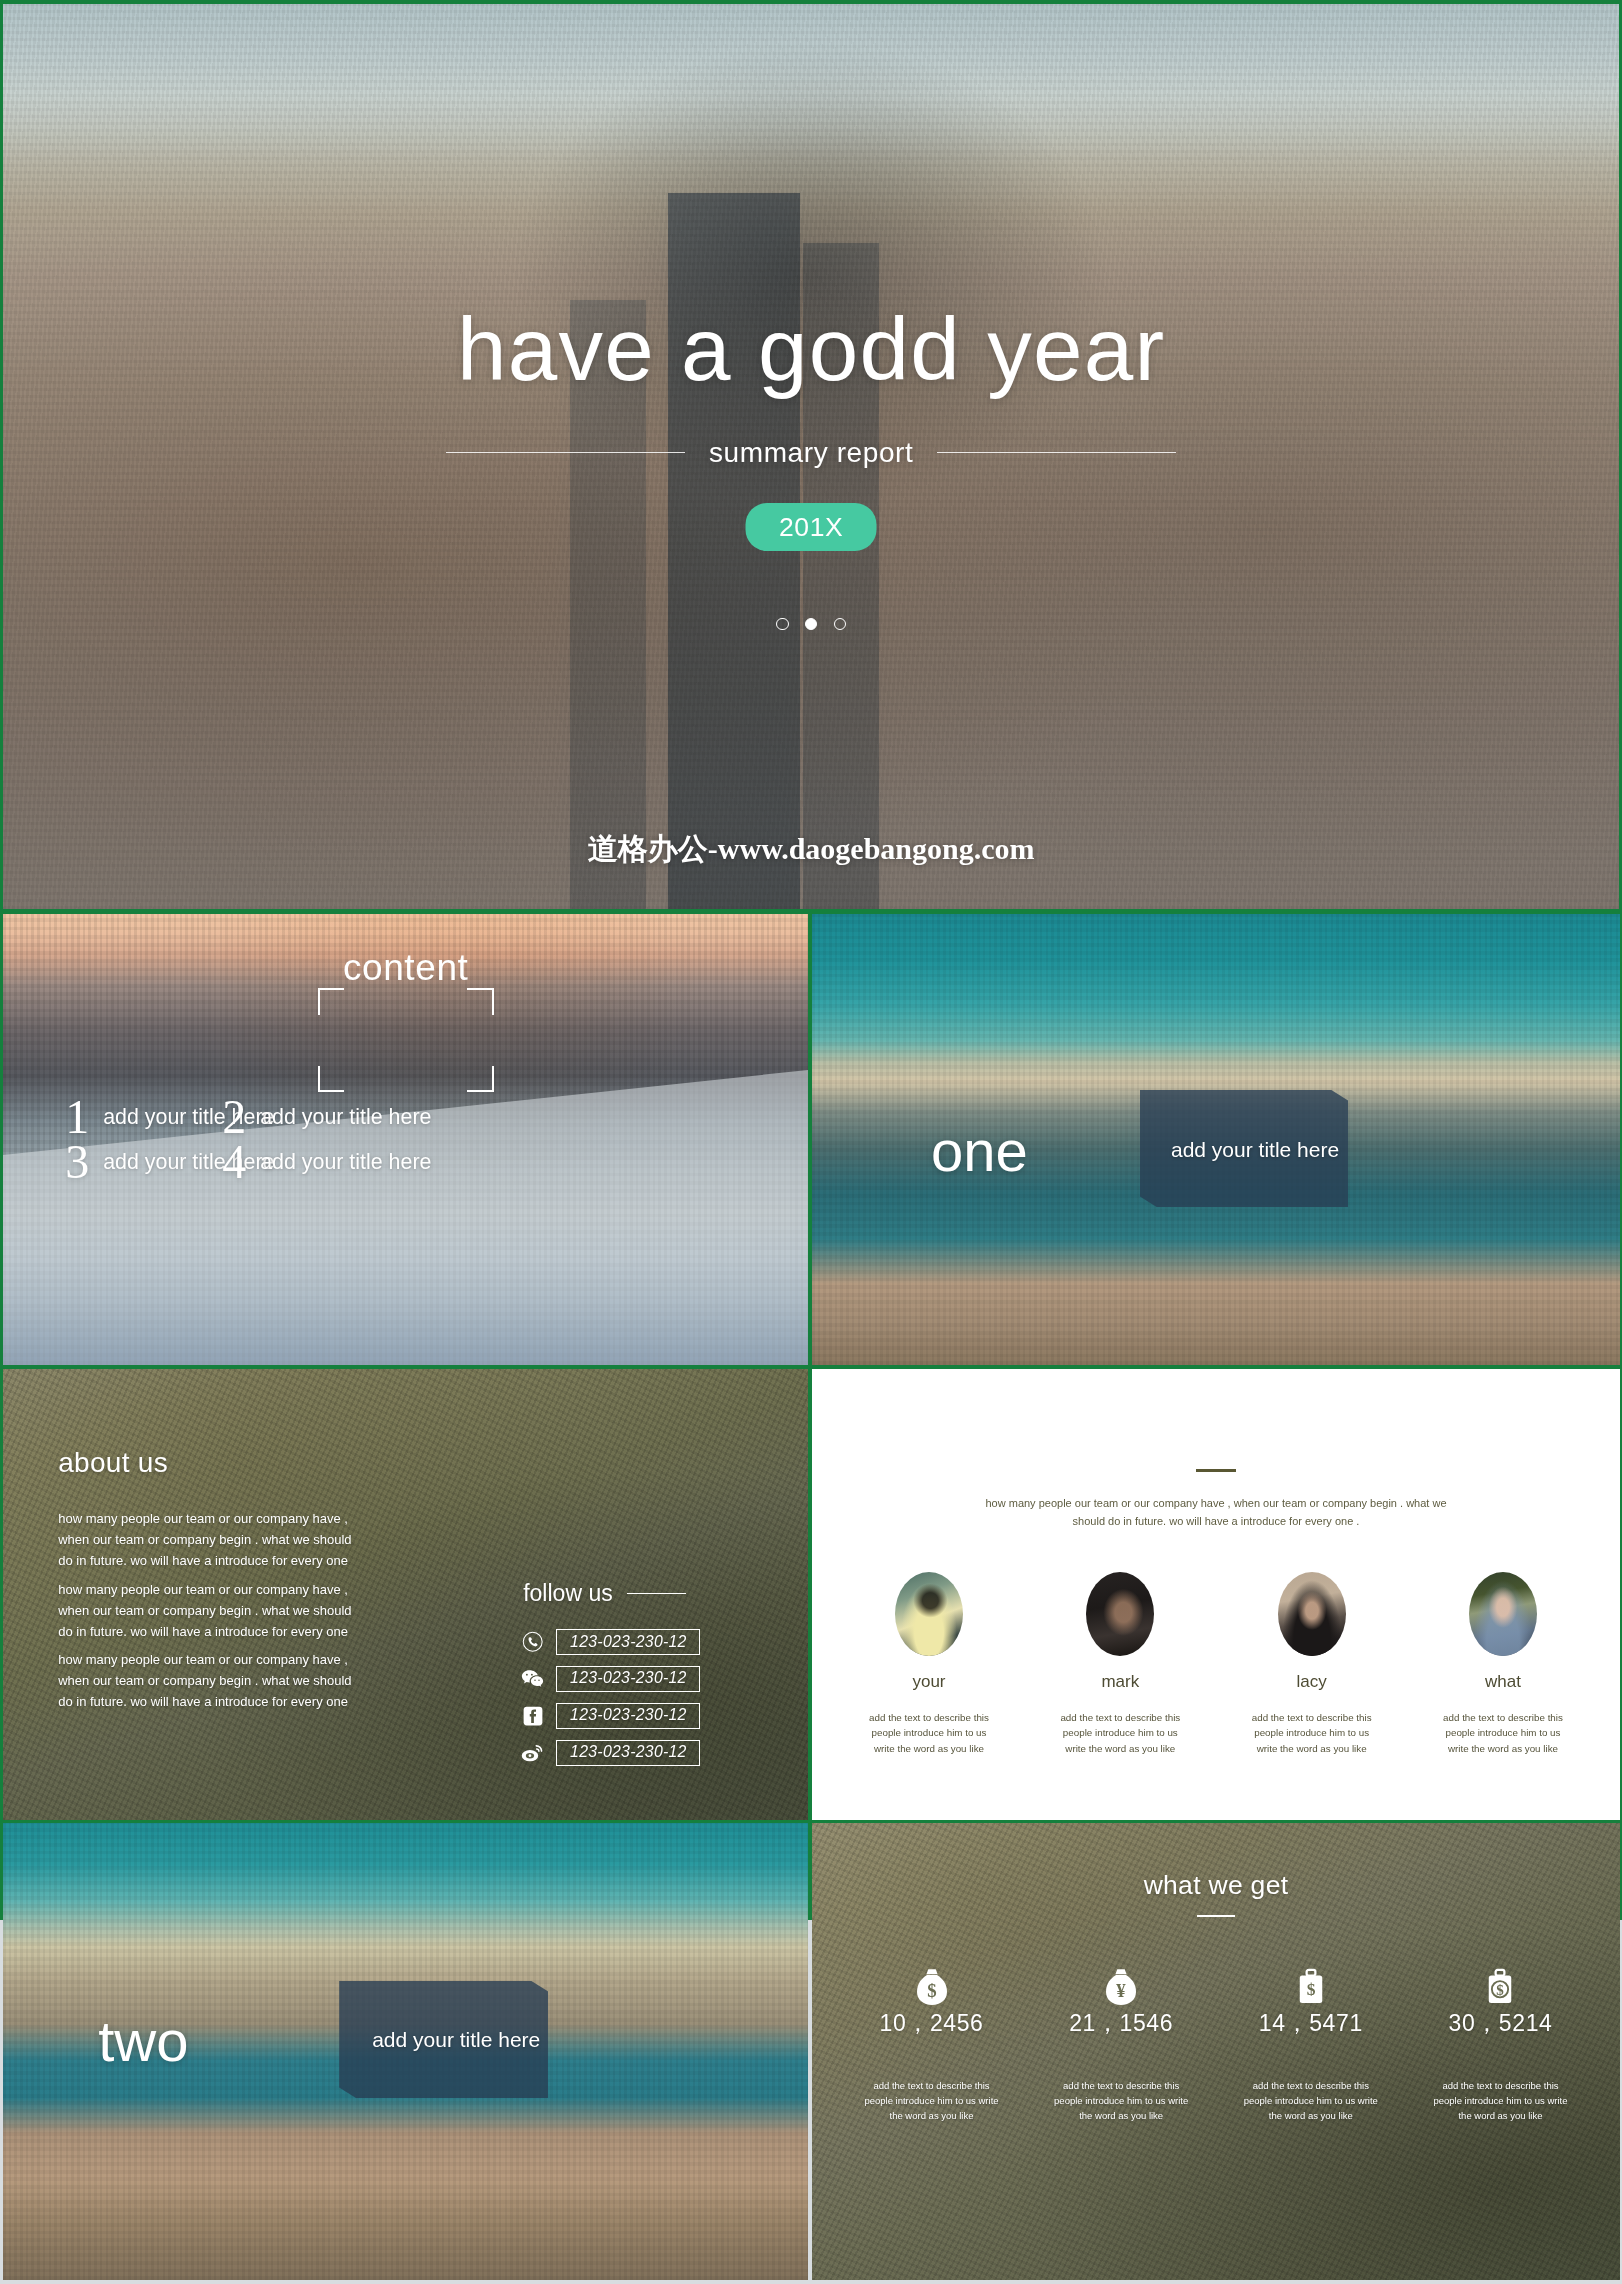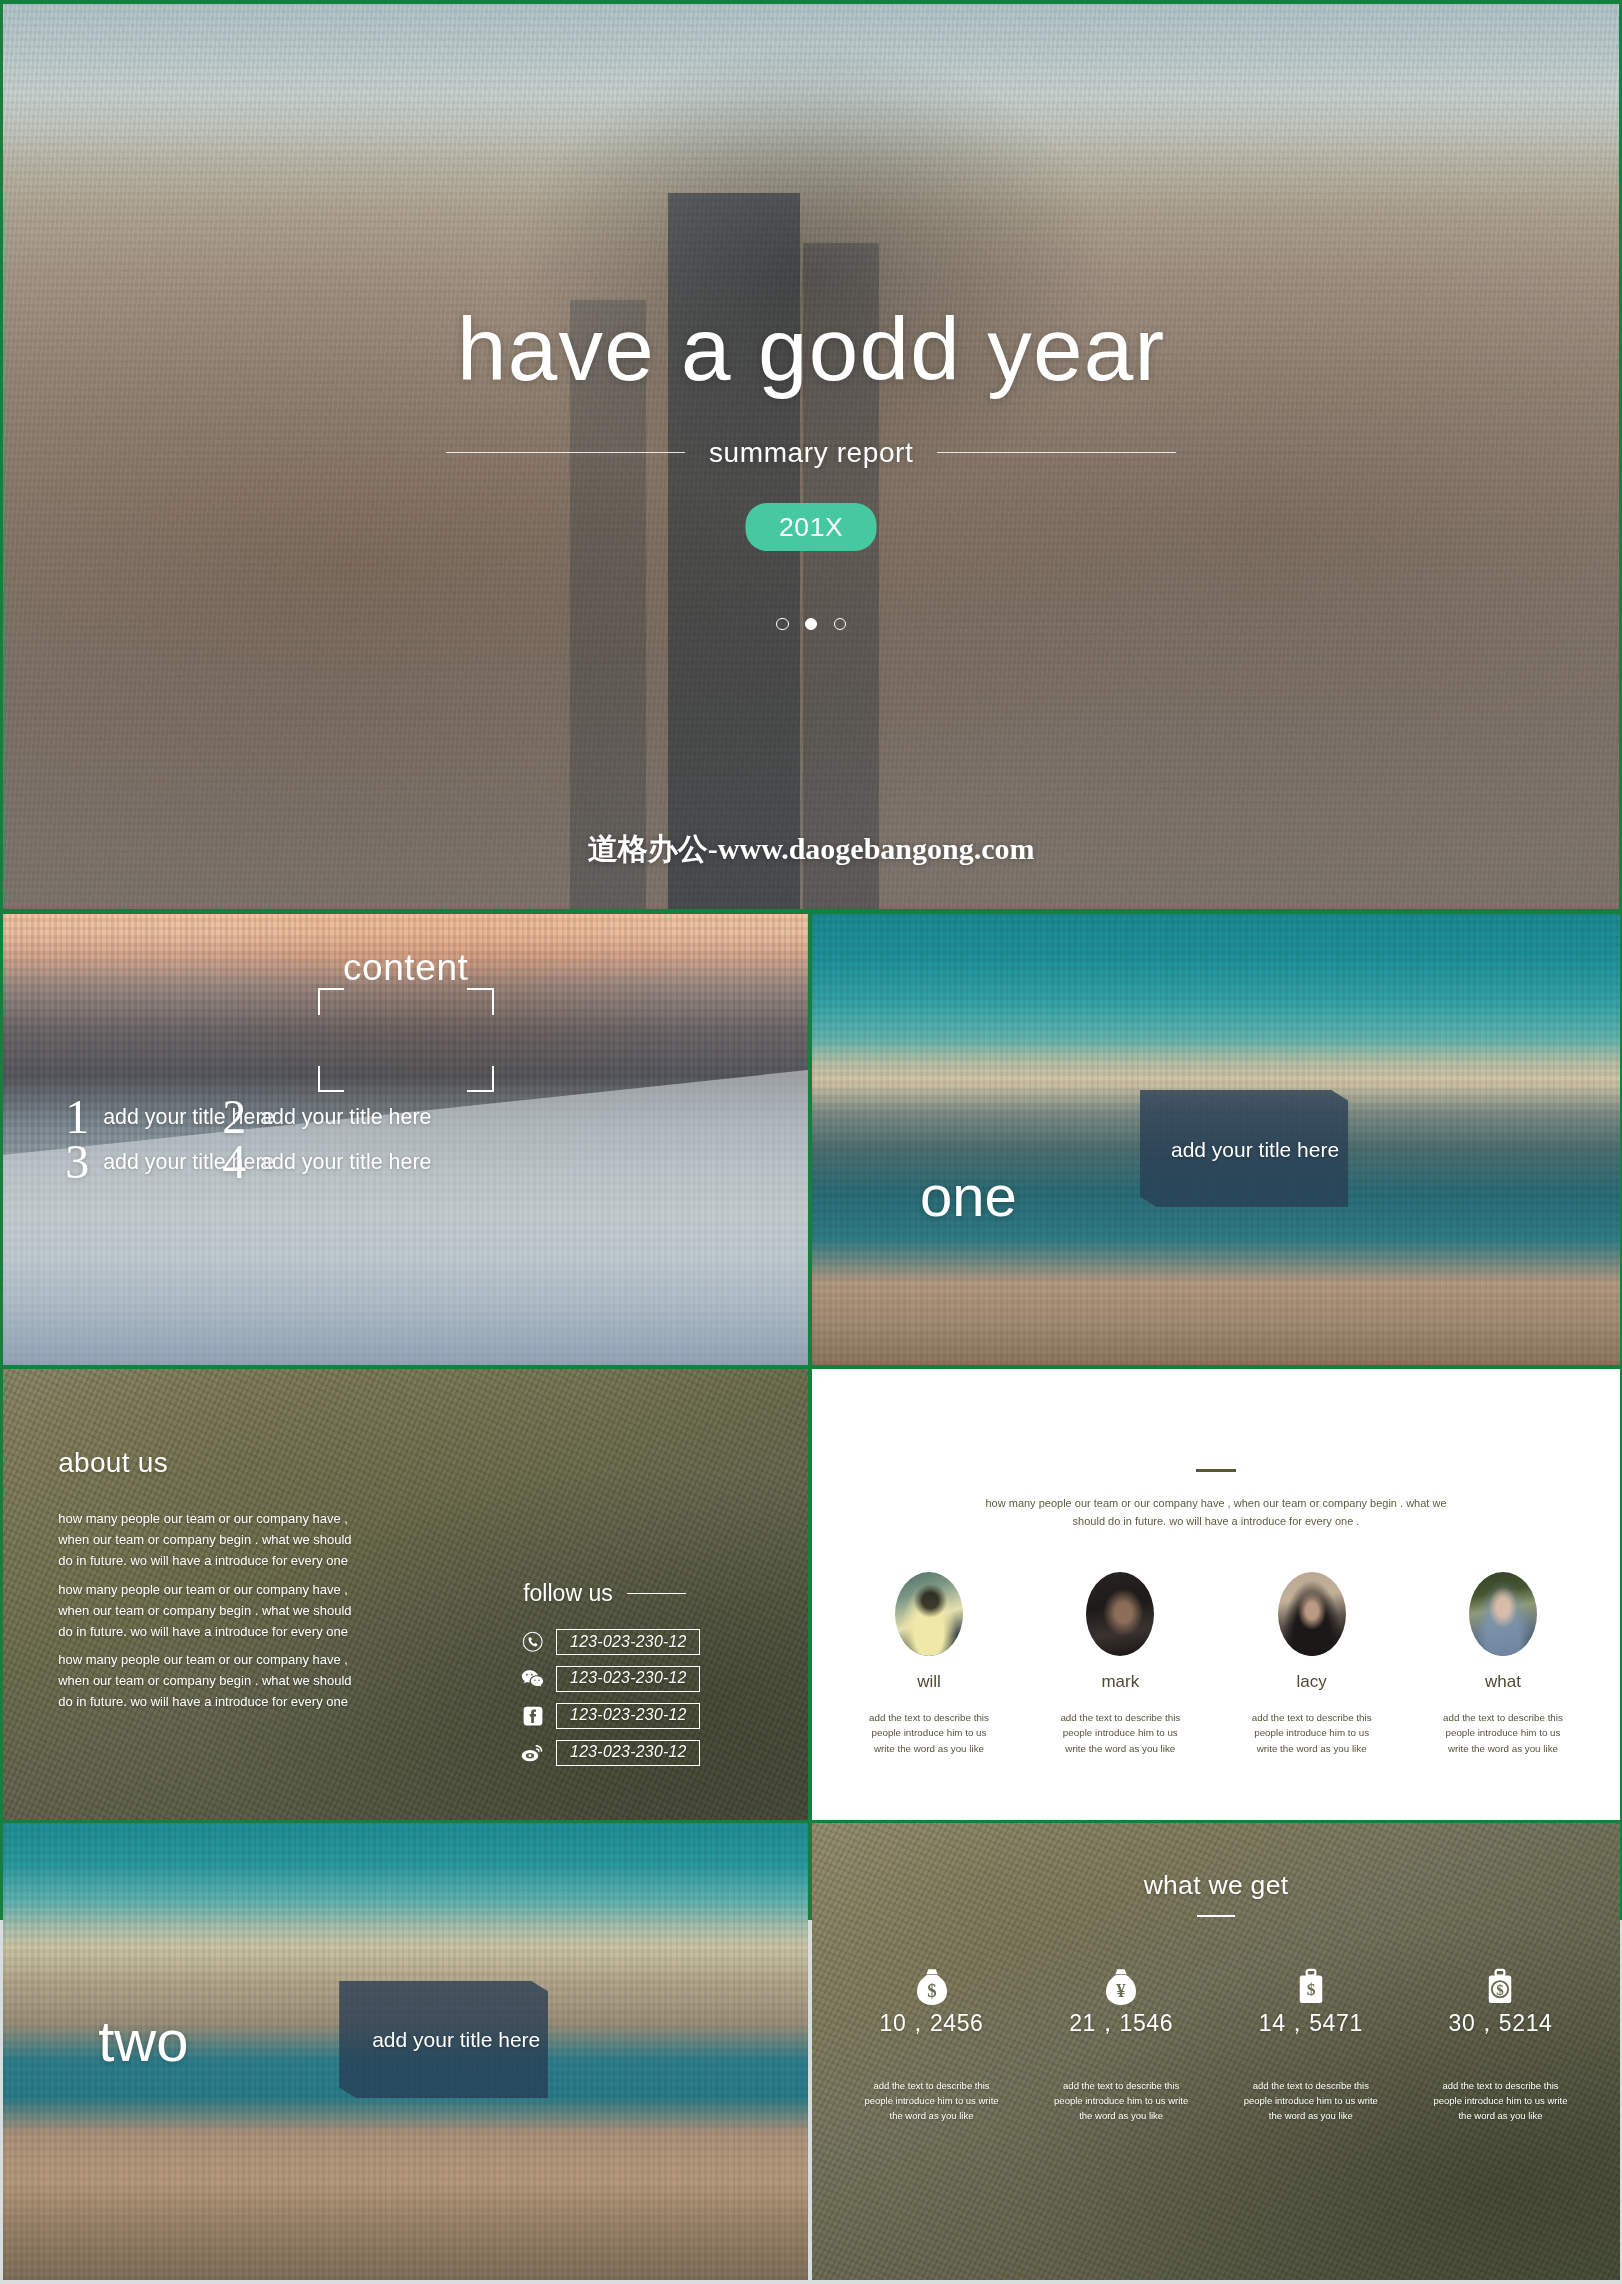--- a/index.html
+++ b/index.html
@@ -215,21 +215,21 @@
   .plate-label{
     position:absolute; color:#fff; font-size:21px; font-weight:400;
     white-space:nowrap; text-shadow:0 0.6px 3.2px rgba(0,0,0,.3);
   }
   .sect-word{
     position:absolute; color:#fff; font-size:58px; font-weight:300;
     letter-spacing:0px; line-height:1; text-shadow:0 1.3px 6.3px rgba(0,0,0,.25);
   }
   #slide-one .plate{ left:328px; top:176px; width:208px; height:117px; }
   #slide-one .plate-label{ left:359px; top:224px; }
-  #slide-one .sect-word{ left:108px; top:208px;margin-top:45px; }
+  #slide-one .sect-word{ left:119px; top:208px; }
 
   
   #slide-about { left:3.2px; top:1369px; width:805px; height:451px; }
   .about-title{
     position:absolute; left:55px; top:78px; color:#fff;
     font-size:28px; font-weight:400; letter-spacing:0.3px;
     text-shadow:0 0.6px 3.8px rgba(0,0,0,.3);
   }
   .about-p{
     position:absolute; left:55px; width:306px;
@@ -468,21 +468,21 @@
     </div>
   </div>
 
   <div class="slide" id="slide-team">
     <div class="team-rule"></div>
     <div class="team-lead">how many people our team or our company have , when our team or company begin . what we should do in future. wo will have a introduce for every one .</div>
 
     <div class="team-grid">
       <div class="member">
         <div class="avatar av1"></div>
-        <div class="name">will</div>
+        <div class="name">your</div>
         <div class="desc">add the text to describe this people introduce him to us write the word as you like</div>
       </div>
       <div class="member">
         <div class="avatar av2"></div>
         <div class="name">mark</div>
         <div class="desc">add the text to describe this people introduce him to us write the word as you like</div>
       </div>
       <div class="member">
         <div class="avatar av3"></div>
         <div class="name">lacy</div>

